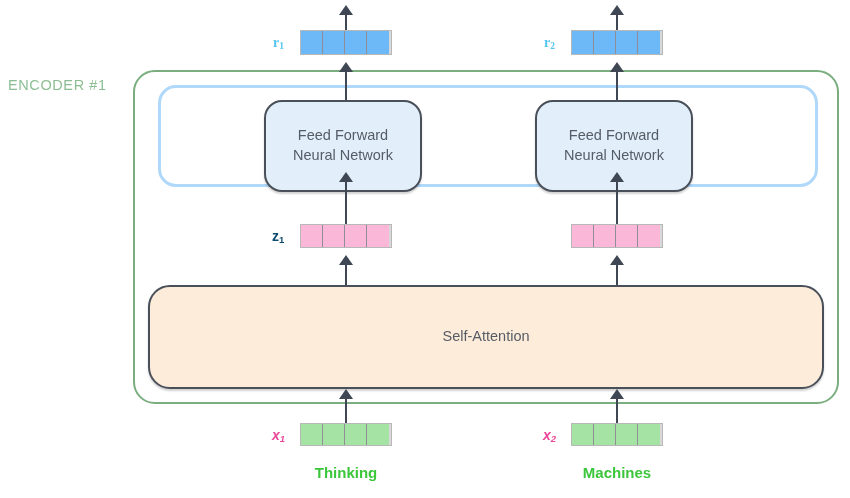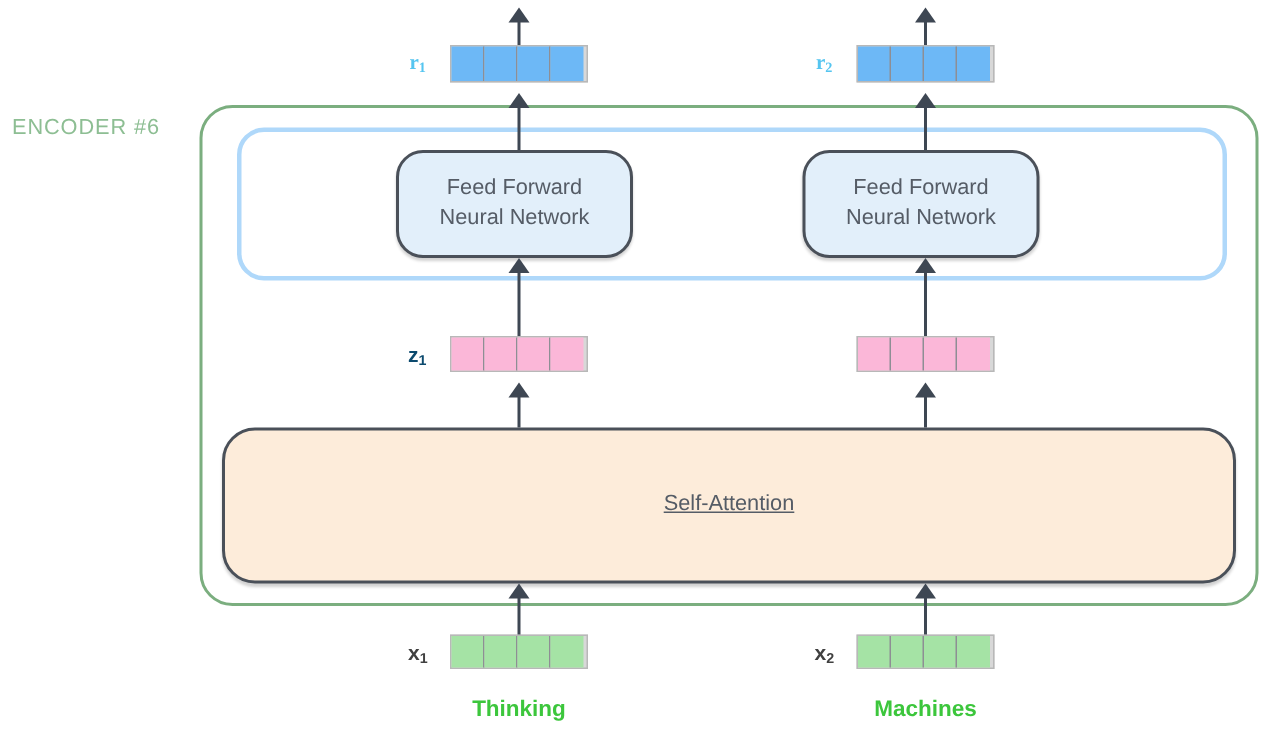--- a/index.html
+++ b/index.html
@@ -64,39 +64,38 @@
     border-radius: 16px;
     display: flex;
     align-items: center;
     justify-content: center;
     text-align: center;
     color: #555C66;
     line-height: 1.35;
   }
   .ffn-box {
     width: 158px;
-    height: 72px;
+    height: 92px;
     background: #E2EFFA;
     border-radius: 18px;
     font-size: 14.5px;
     box-shadow: 0 2px 2px rgba(0,0,0,0.18);
   }
   .ffn-1 { left: 264px; top: 100px; }
   .ffn-2 { left: 535px; top: 100px; }
 
   .attn-box {
     left: 148px;
     top: 285px;
     width: 676px;
     height: 104px;
     background: #FDECDA;
     border-radius: 22px;
     font-size: 14.5px;
     box-shadow: 0 2px 2px rgba(0,0,0,0.18);
-    text-decoration: underline;
   }
 
   
   .vector {
     position: absolute;
     display: flex;
     box-sizing: border-box;
     border: 1.5px solid #B8B8B8;
     background: #D8D8D8;
   }
@@ -132,21 +131,21 @@
   }
   .vec-label sub {
     font-size: 9.5px;
     font-weight: bold;
     vertical-align: baseline;
     position: relative;
     bottom: -2px;
   }
   .lab-blue  { color: #55C5F0; font-family: Liberation Serif, serif; }
   .lab-pink  { color: #0c4a6e; }
-  .lab-green { color: #404040; }
+  .lab-green { color: #ec4899; font-style: italic; }
 
   .l-r1 { left: 273px; top: 35px; }
   .l-r2 { left: 544px; top: 35px; }
   .l-z1 { left: 272px; top: 228px; }
   .l-z2 { left: 543px; top: 228px; margin-left: 28px; }
   .l-x1 { left: 272px; top: 427px; }
   .l-x2 { left: 543px; top: 427px; }
 
   
   .word {
@@ -194,21 +193,21 @@
   .a-attn1  { left: 339px; top: 255px; height: 30px; }
   .a-attn2  { left: 610px; top: 255px; height: 30px; }
   .a-bot1   { left: 339px; top: 389px; height: 34px; }
   .a-bot2   { left: 610px; top: 389px; height: 34px; }
 </style>
 </head>
 <body>
 
 <div id="stage">
 
-  <div class="encoder-label">ENCODER #6</div>
+  <div class="encoder-label">ENCODER #1</div>
 
   <div class="encoder-frame"></div>
 
   <div class="ffn-frame"></div>
 
   <div class="vec-label lab-blue l-r1"><span>r</span><sub>1</sub></div>
   <div class="vector vec-blue v-r1">
     <div class="cell"></div>
     <div class="cell"></div>
     <div class="cell"></div>

